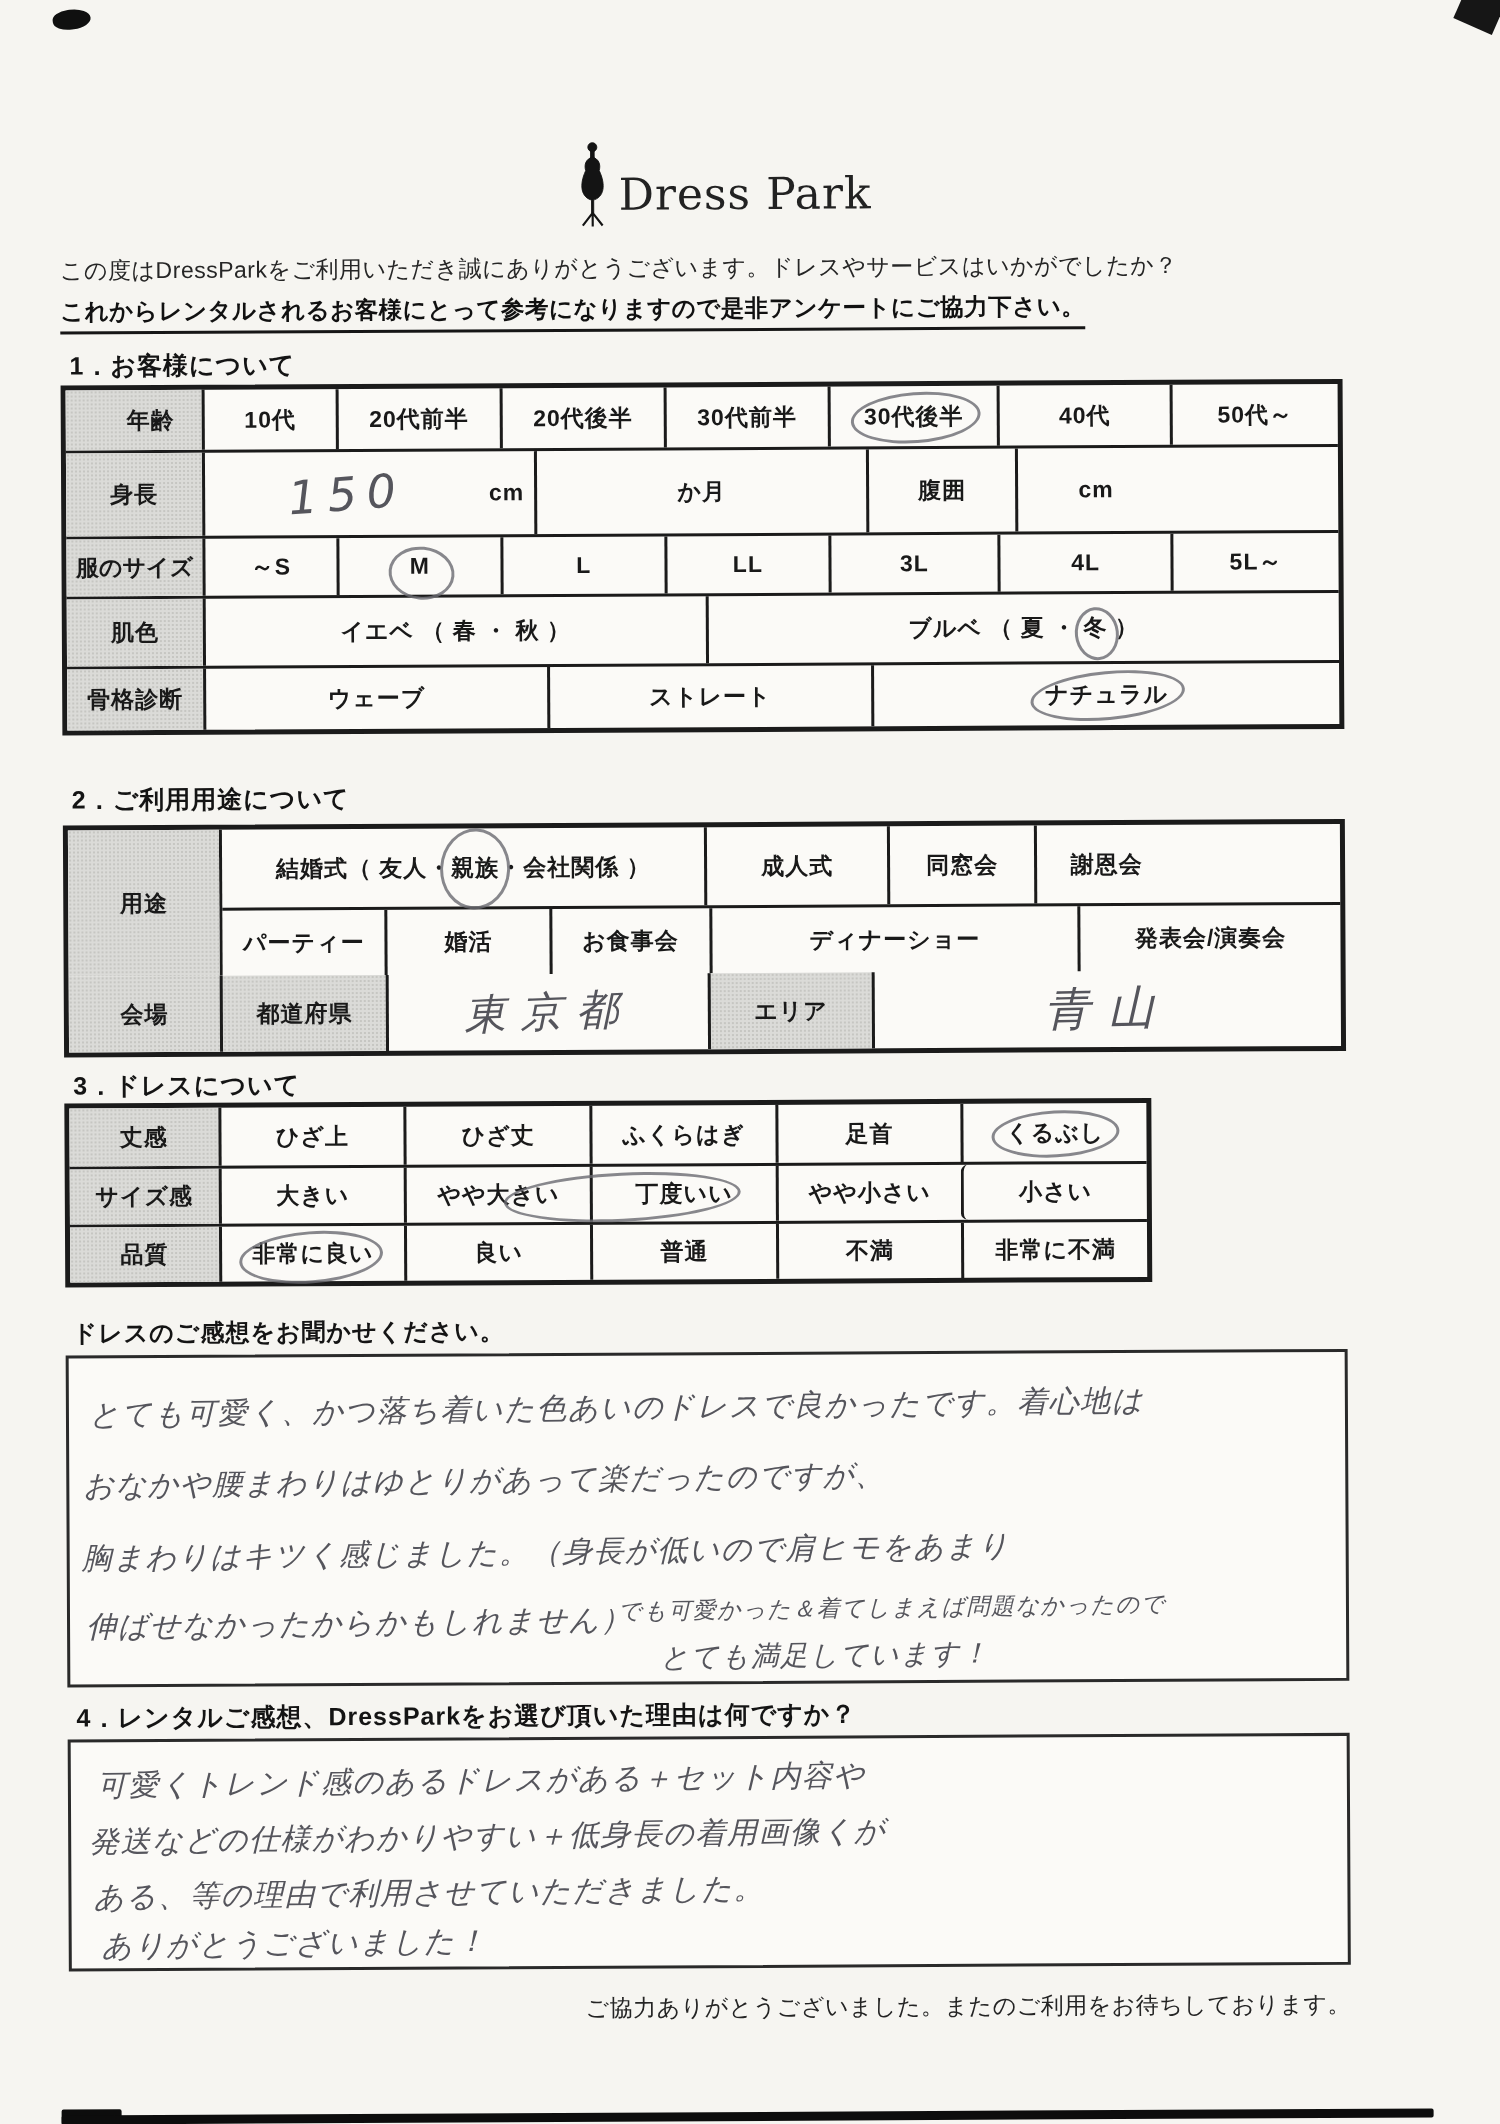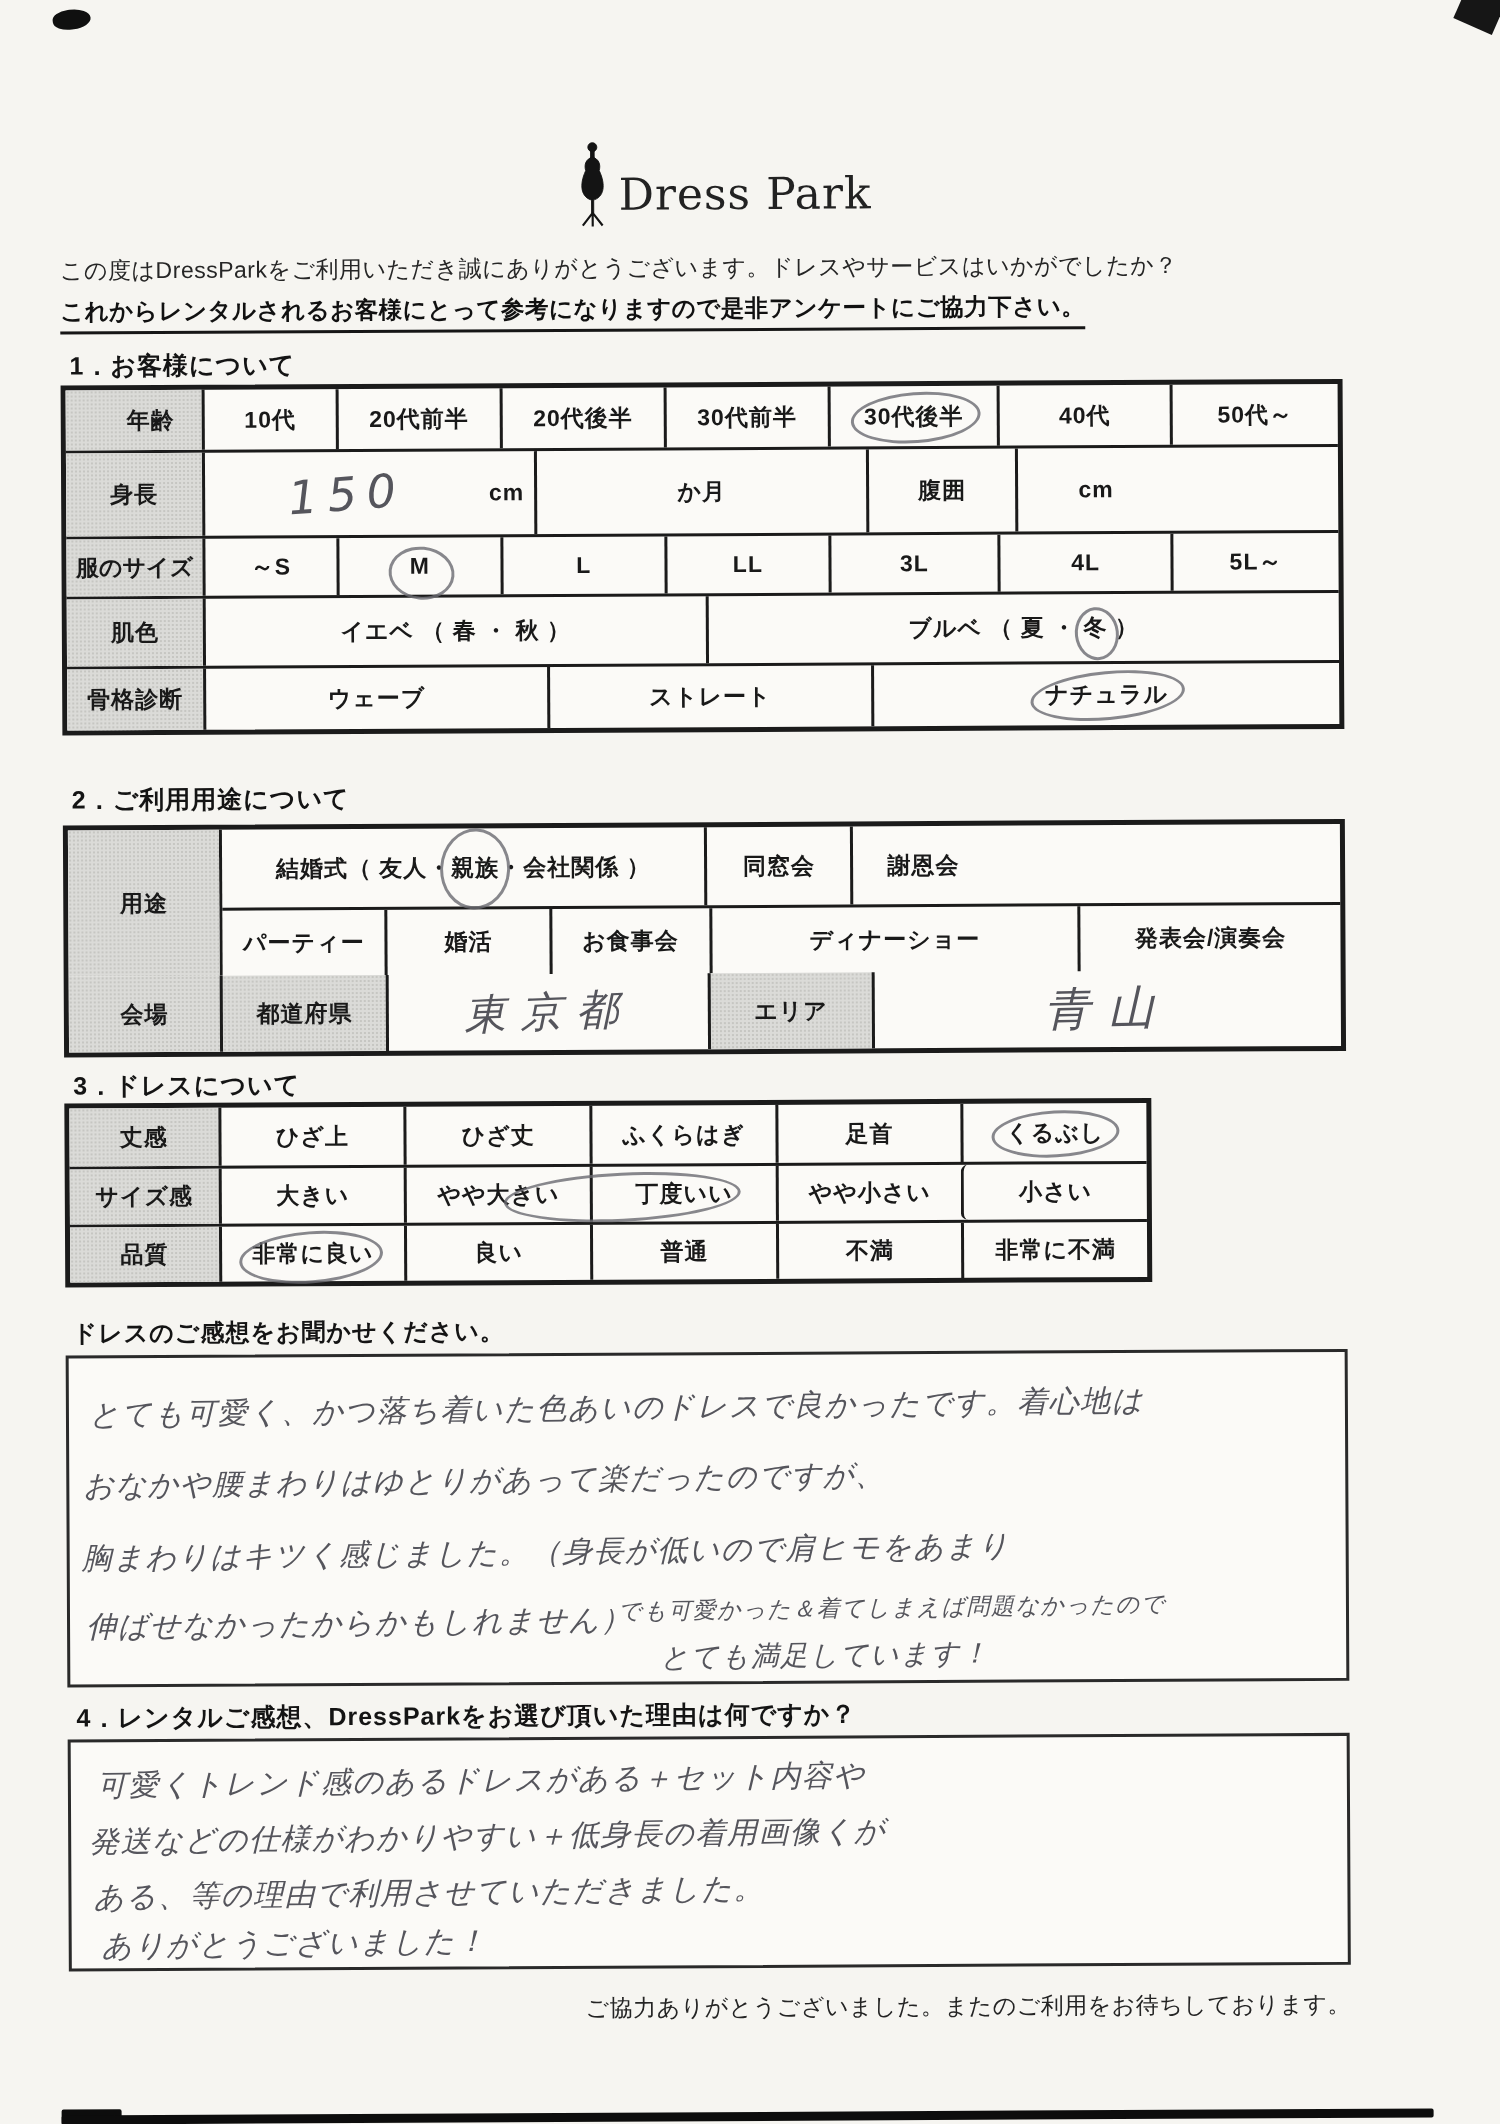--- a/index.html
+++ b/index.html
@@ -158,20 +158,21 @@
   <div class="tbl" style="left:63px;top:822px;width:1282px;">
     <div class="t2-main">
       <div class="tcell shade" style="width:11.9%;">用途</div>
       <div class="t2-right">
         <div class="trowi" style="height:78px;">
           <div class="tcell" style="width:43.1%;">
             <span>結婚式（ 友人・</span>
               <span class="circ c-relative">親族</span>
               <span>・会社関係 ）</span>
           </div>
+          <div class="tcell" style="width:16.4%;">成人式</div>
           <div class="tcell" style="width:13.1%;">同窓会</div>
           <div class="tcell" style="width:12.8%;">謝恩会</div>
         </div>
         <div class="trowi" style="height:68px;">
           <div class="tcell" style="width:14.5%;">パーティー</div>
           <div class="tcell" style="width:14.7%;">婚活</div>
           <div class="tcell" style="width:14.3%;">お食事会</div>
           <div class="tcell" style="width:33%;">ディナーショー</div>
           <div class="tcell" style="width:23.5%;">発表会/演奏会</div>
         </div>

